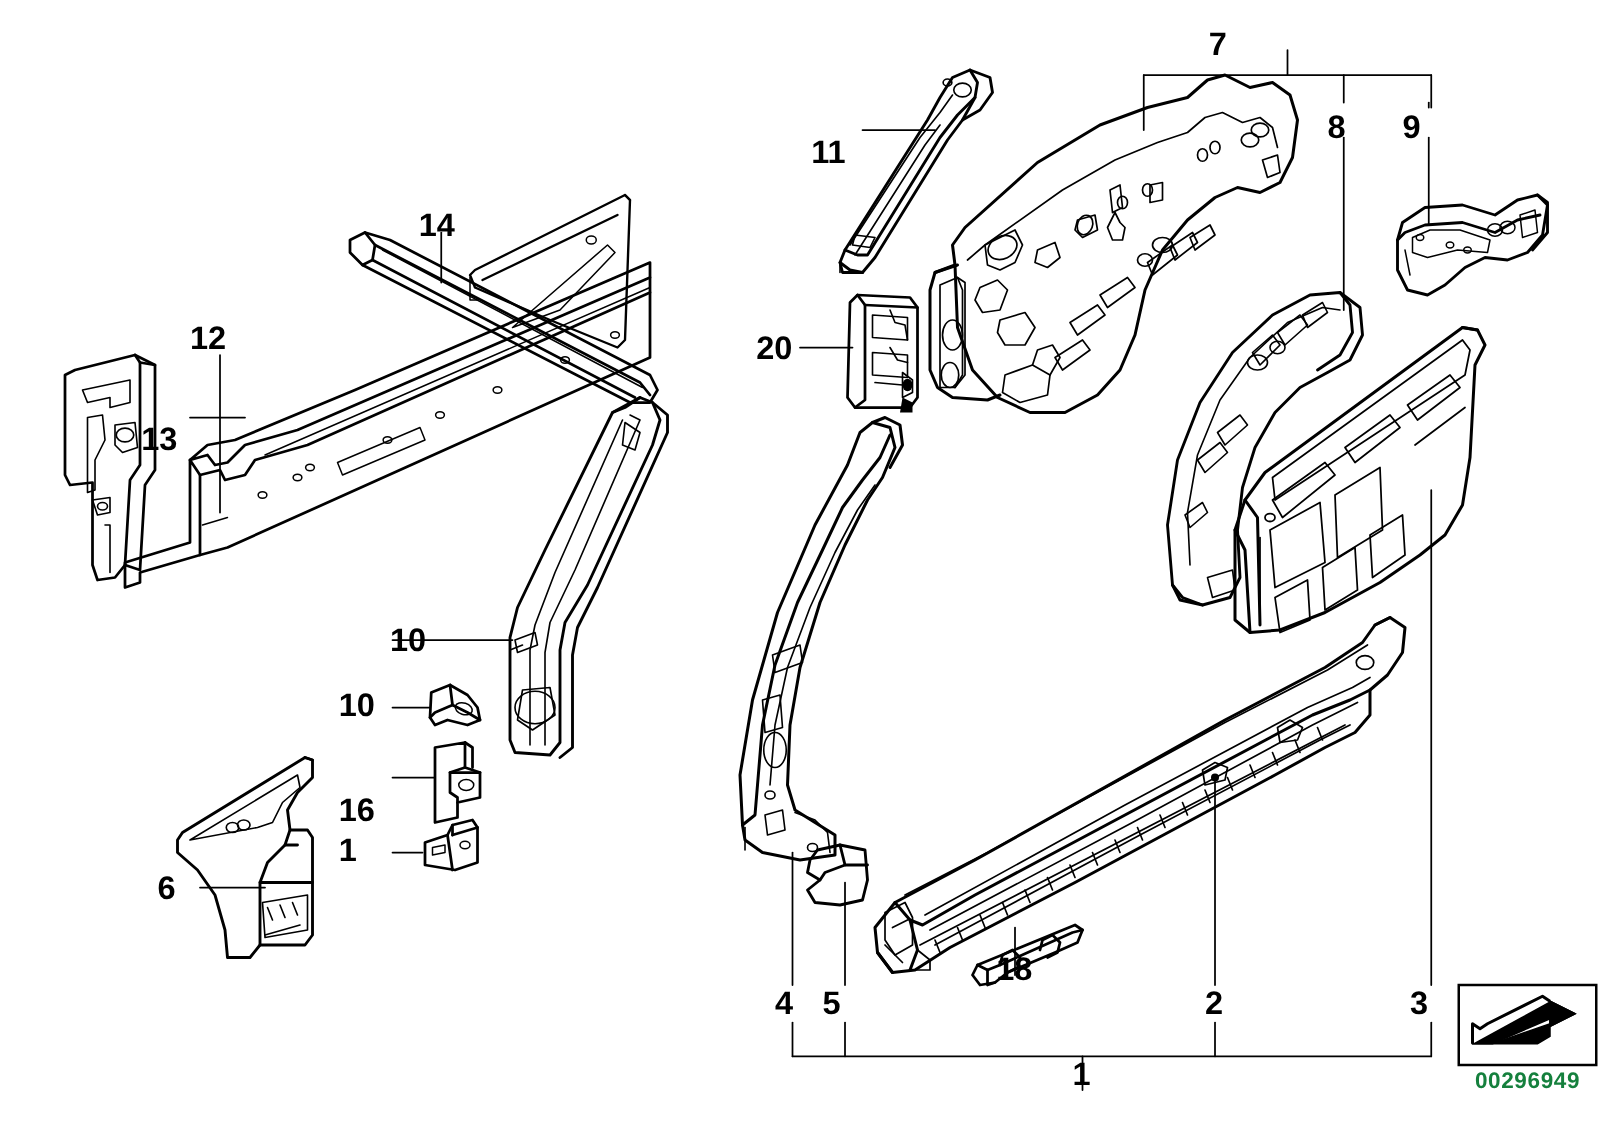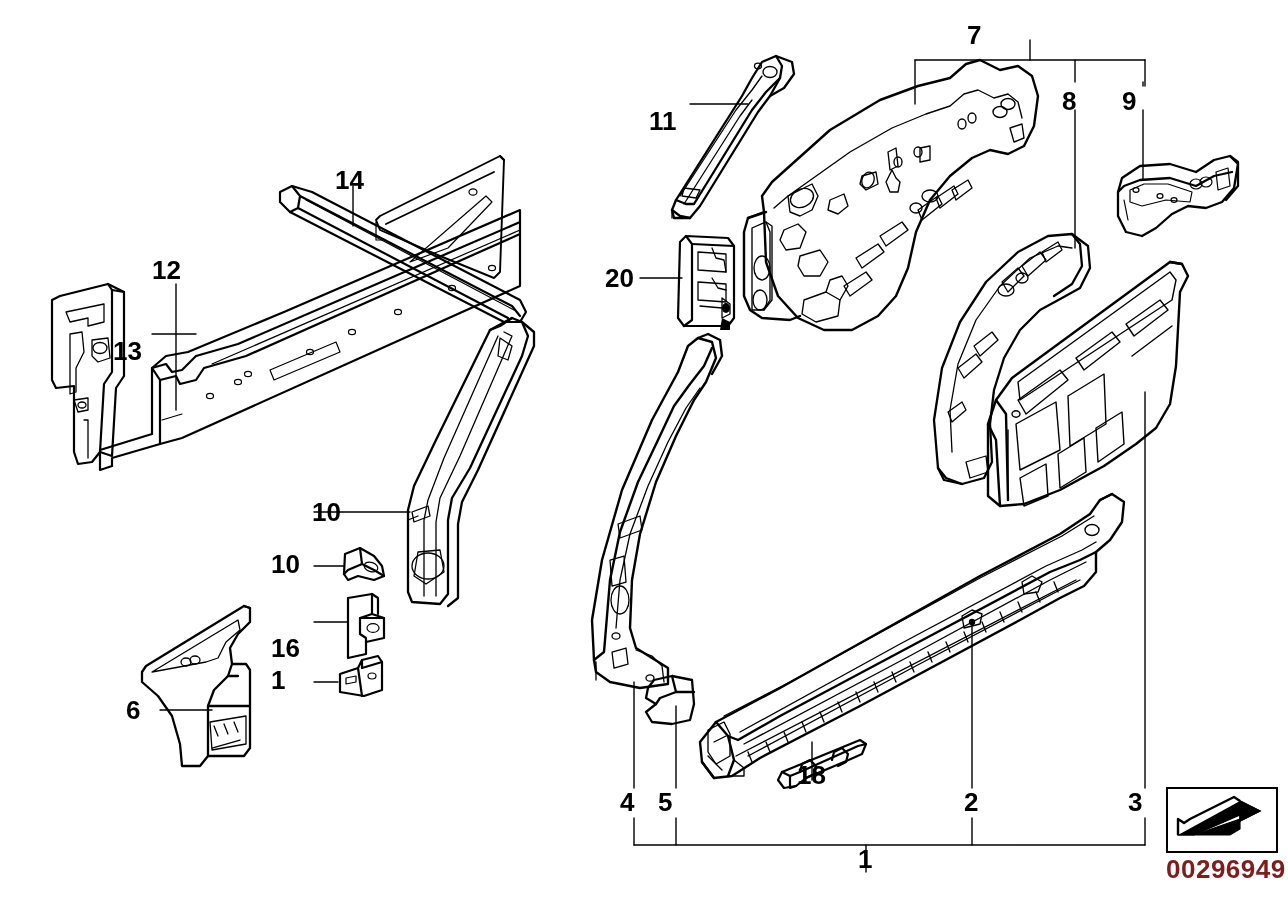--- a/index.html
+++ b/index.html
@@ -5,21 +5,21 @@
   html,body{margin:0;padding:0;background:#ffffff;}
   body{width:1288px;height:910px;position:relative;overflow:hidden;
        font-family:"Liberation Sans","DejaVu Sans",sans-serif;}
   #stage{position:absolute;left:0;top:0;width:1288px;height:910px;}
   svg#dwg{position:absolute;left:0;top:0;width:1288px;height:910px;}
   .callout{position:absolute;font-weight:bold;font-size:26px;color:#000;
            letter-spacing:0px;line-height:1;white-space:nowrap;}
   #idbox{position:absolute;left:1166px;top:787px;width:108px;height:62px;
          border:2px solid #000;background:#fff;}
   #idnum{position:absolute;left:1166px;top:854px;width:112px;text-align:center;
-         font-size:26px;font-weight:bold;letter-spacing:0.5px;color:#7f1d1d;}
+         font-size:18px;font-weight:bold;letter-spacing:0.5px;color:#15803d;}
 </style>
 </head>
 <body>
 
 <div id="stage">
 
 <svg id="dwg" viewBox="0 0 1288 910">
   <g fill="none" stroke="#000" stroke-width="1.6" stroke-linejoin="round" stroke-linecap="round">
 
   <g stroke-width="1.4">

